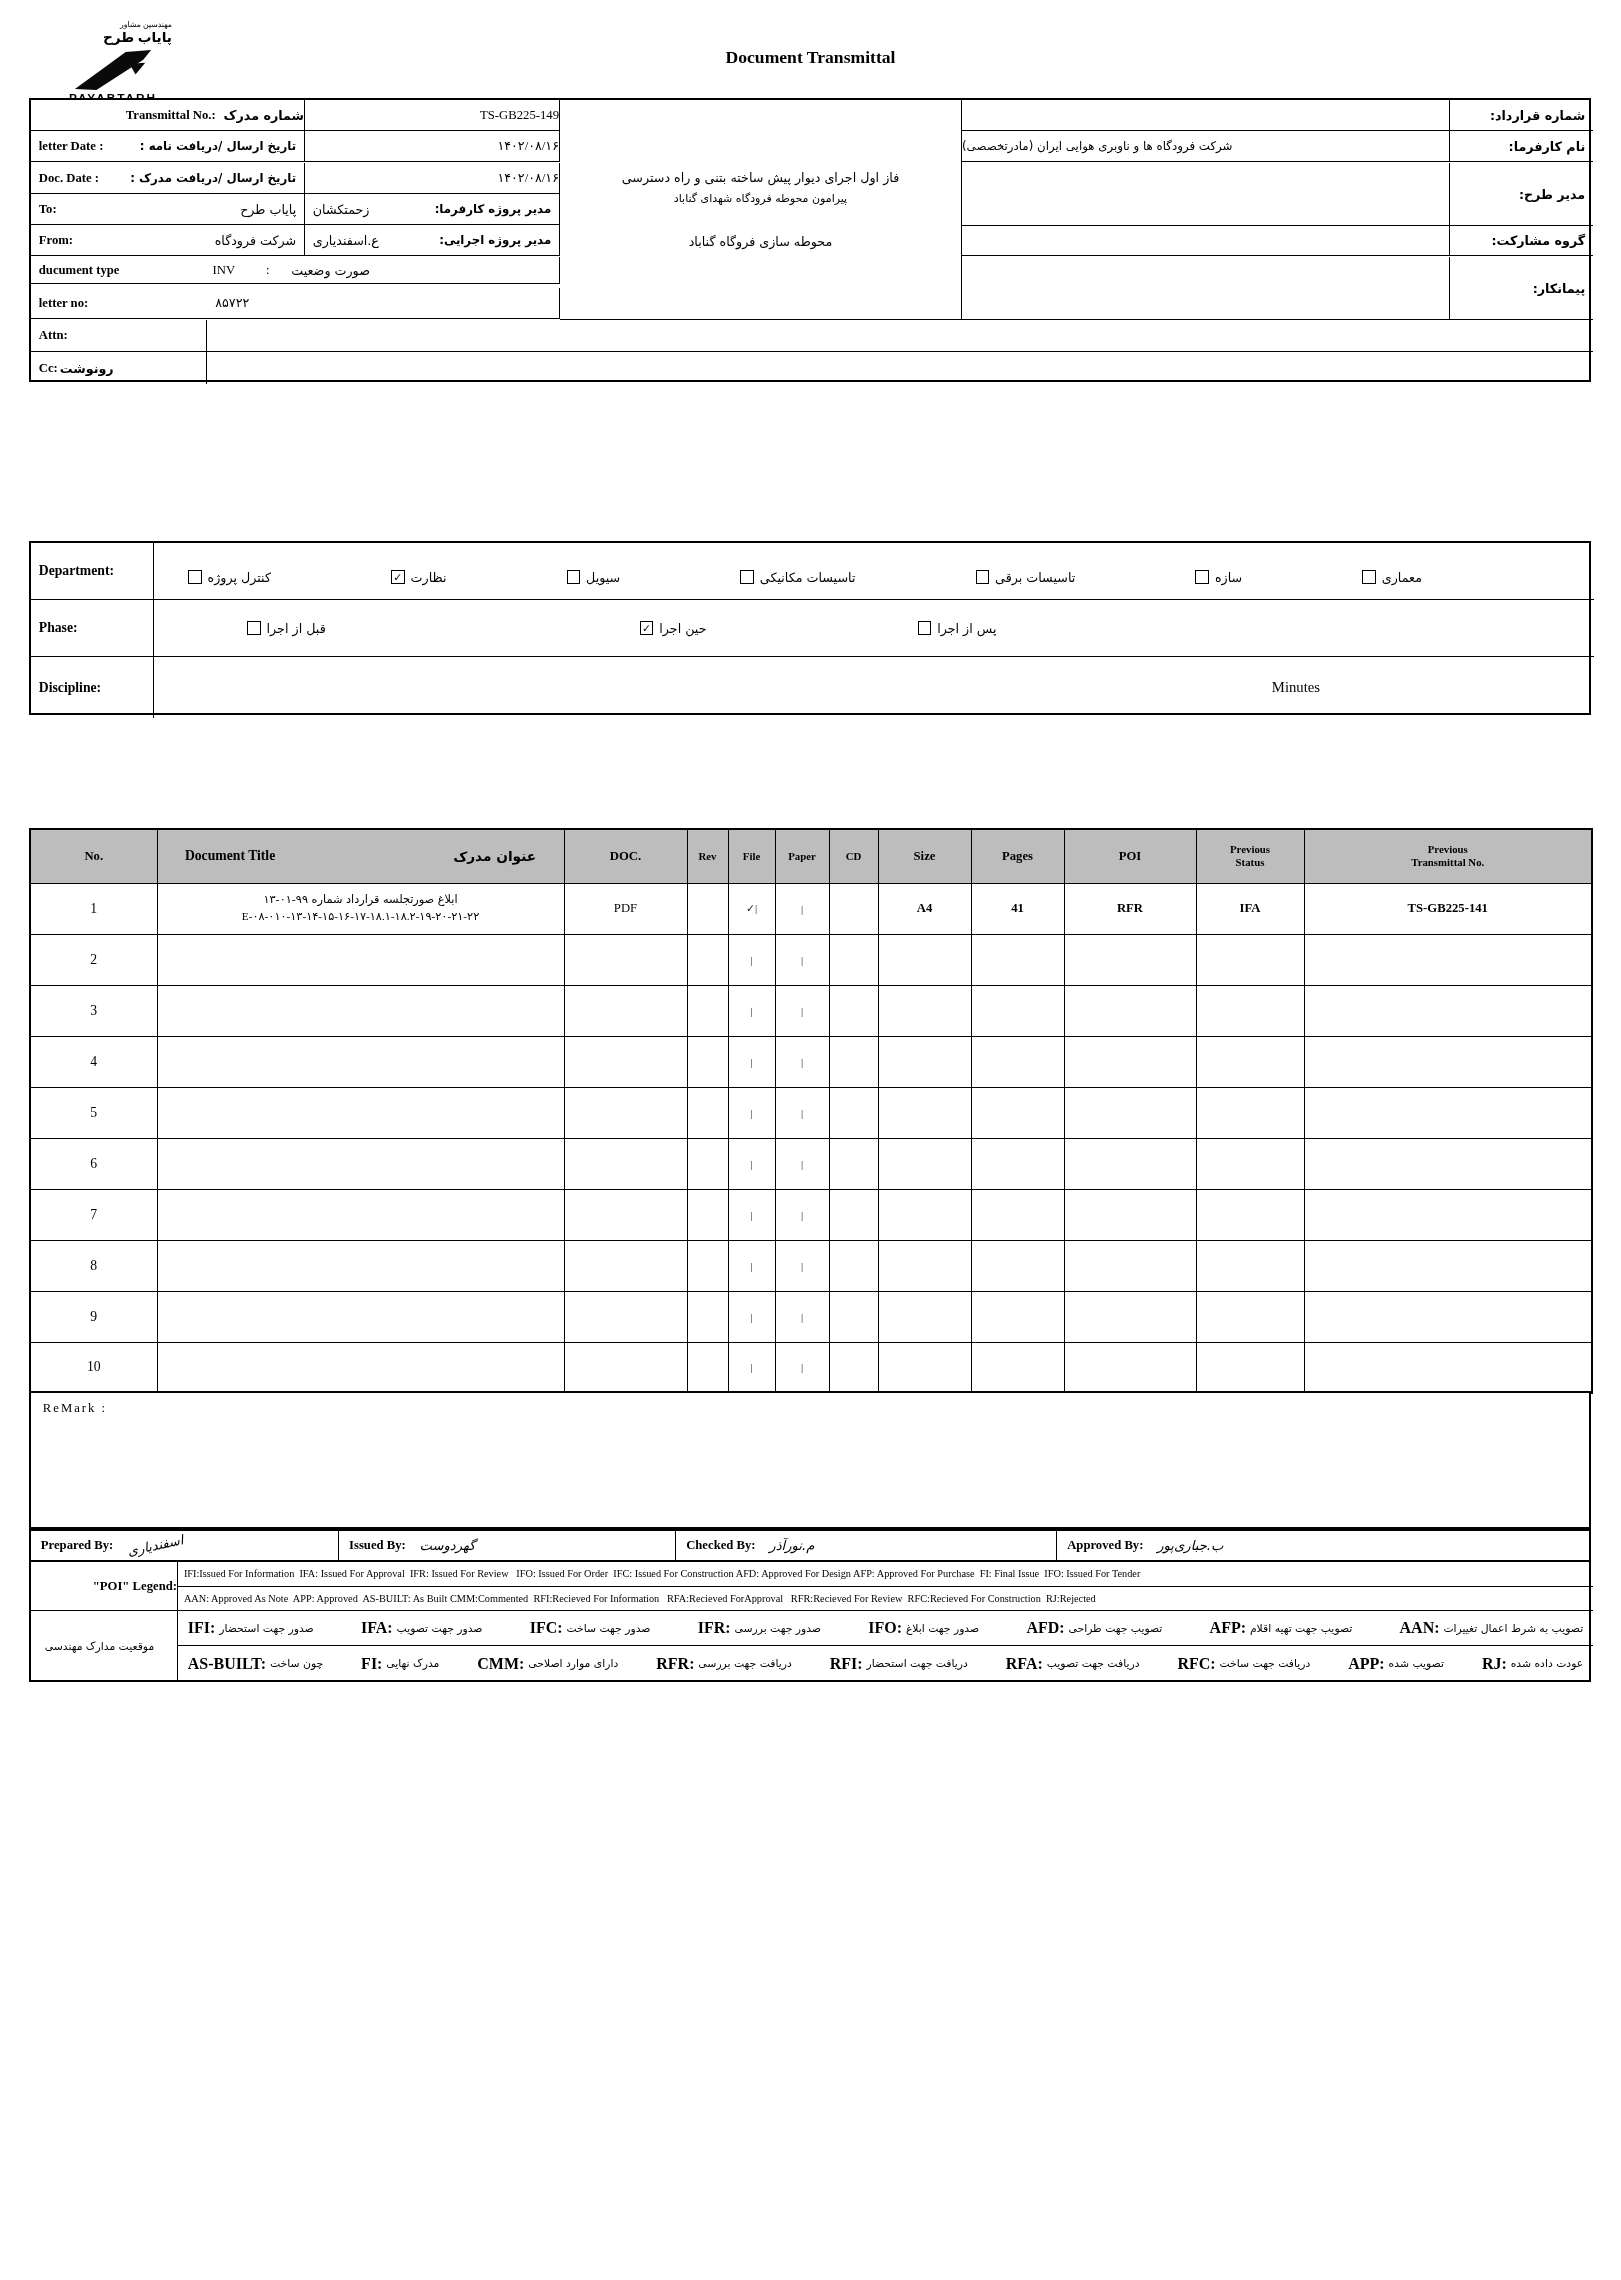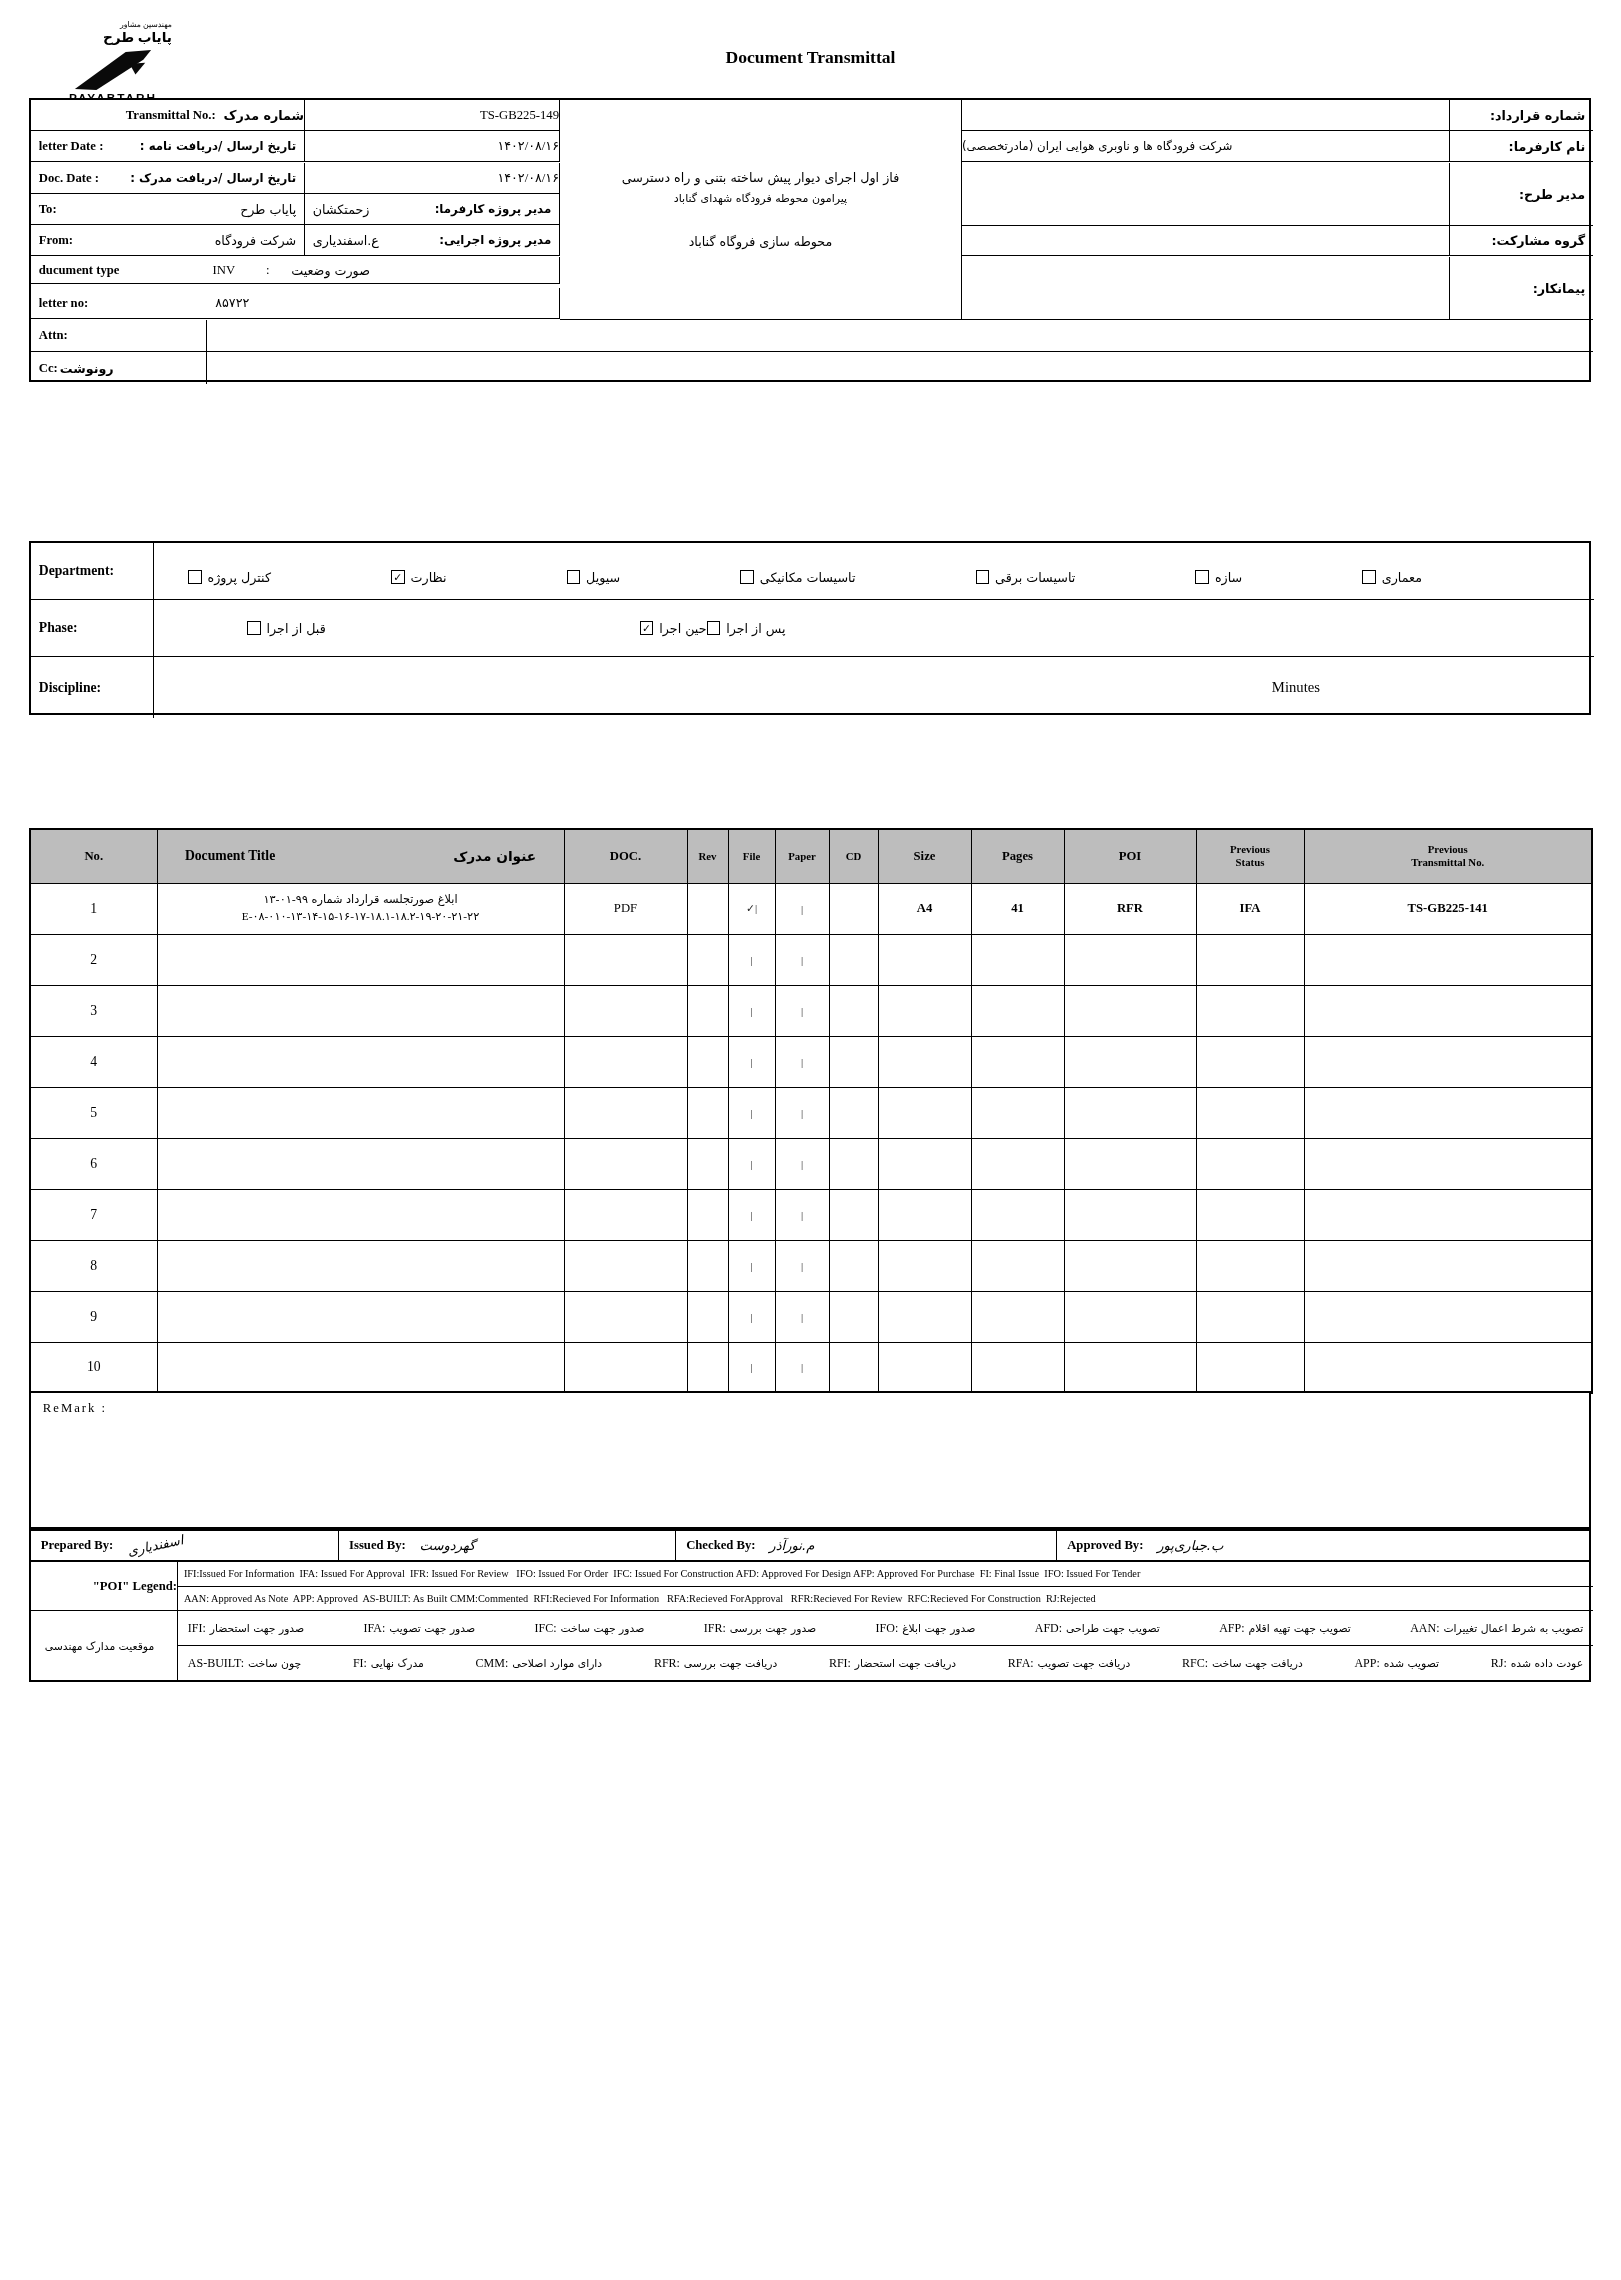--- a/index.html
+++ b/index.html
@@ -43,21 +43,21 @@
 
 .sig{position:absolute;left:29px;top:1529px;width:1562px;height:33px;border:2px solid #000;display:flex}
 .sig .sc{border-right:1px solid #000;display:flex;align-items:center;padding:0 9.8px;gap:13.7px;font-size:12.7px}
 .sig .sc:last-child{border-right:none}
 .sig .nm{font-style:italic;font-size:13.2px}
 .sig .tilt{display:inline-block;transform:rotate(-12deg)}
 
 .lgc{font-size:10.3px;white-space:pre;display:flex;align-items:center;padding:0 5.9px}
 .fa-line{display:flex;justify-content:space-between;align-items:center;padding:0 9.8px;font-size:10.8px}
 .fa-li{display:flex;align-items:center;gap:3.9px}
-.fa-li .code{font-weight:normal;font-size:12px;font-family:"Liberation Serif",serif}
+.fa-li .code{font-weight:bold;font-size:16px;font-family:"Liberation Serif",serif}
 .fa-li .txt{font-size:10.8px}
 </style>
 </head>
 <body>
 
 <div class="page">
 
   <div class="logo">
     <div class="fa-tag">مهندسین مشاور</div>
     <div class="fa-brand">پایاب طرح</div>
@@ -184,21 +184,21 @@
     <div class="cell pad b" style="left:0;top:57px;width:123px;height:57px;font-size:13.7px">Phase:</div>
     <div class="cell noR" style="left:123px;top:57px;width:1440px;height:57px">
       <div class="chk-item" style="margin-left:93px">
         <span class="cbox"></span>
         <span class="chk-label fa">قبل از اجرا</span>
       </div>
       <div class="chk-item" style="margin-left:314px">
         <span class="cbox">✓</span>
         <span class="chk-label fa">حین اجرا</span>
       </div>
-      <div class="chk-item" style="">
+      <div class="chk-item" style="margin-left:211px">
         <span class="cbox"></span>
         <span class="chk-label fa">پس از اجرا</span>
       </div>
     </div>
     <div class="cell pad b noB" style="left:0;top:114px;width:123px;height:61px;font-size:13.7px">Discipline:</div>
     <div class="cell noR noB center" style="left:123px;top:114px;width:1440px;height:61px;padding-right:274px;font-size:14.7px">Minutes</div>
   </div>
 
   <table class="doc">
     <colgroup>

